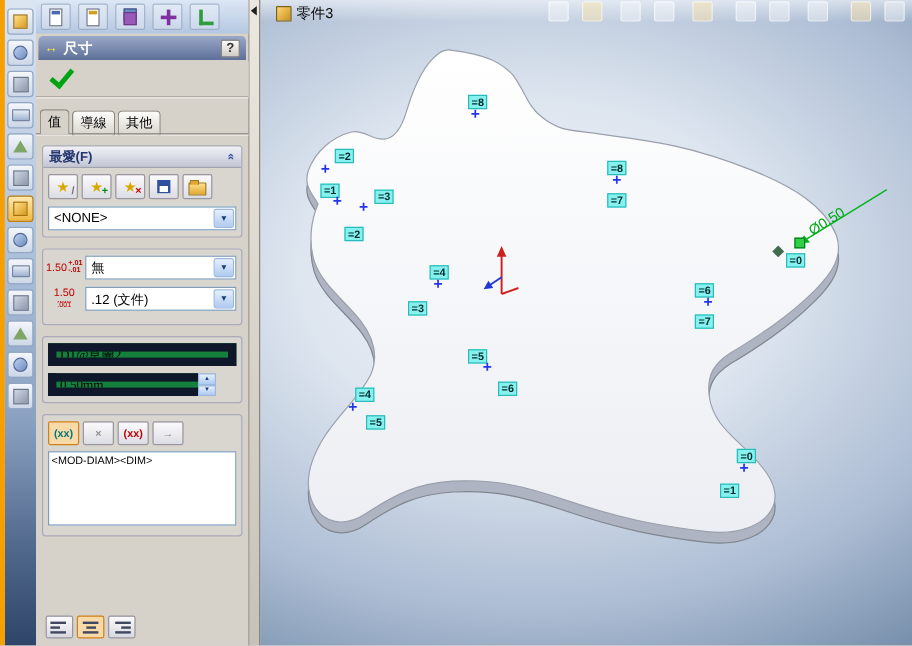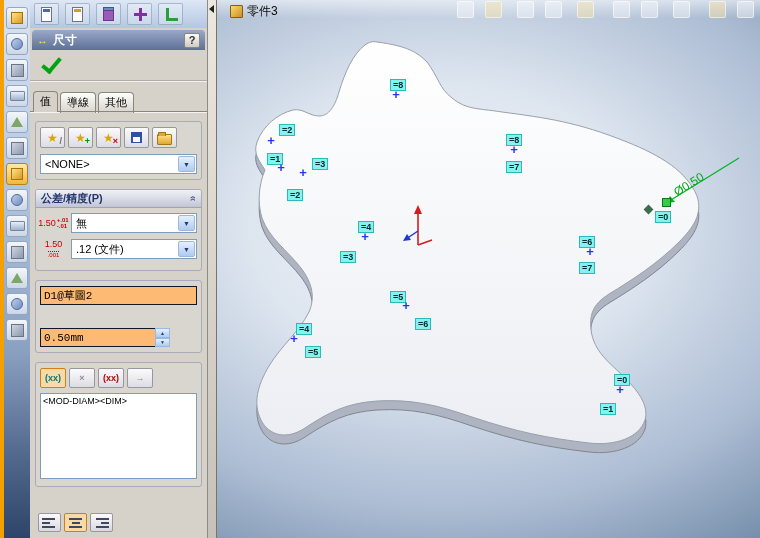--- a/index.html
+++ b/index.html
@@ -109,35 +109,35 @@
     background:linear-gradient(#e6f0fc,#aecbf0);border:1px solid #9ab8e0;border-radius:2px;
     display:flex;align-items:center;justify-content:center;font-size:7px;color:#1c3c78;}
 
   .tol-row{display:flex;align-items:center;gap:4px;margin-bottom:6px;}
   .tol-icon{width:27px;flex:0 0 27px;color:#c00000;display:flex;align-items:center;justify-content:center;gap:1px;line-height:1;}
   .tol-main{font-size:9px;font-weight:normal;}
   .tol-stack{display:flex;flex-direction:column;font-size:6px;font-weight:bold;}
   .prec-icon{flex-direction:column;}
   .prec-sub{font-size:6px;border-top:1px dotted #c00000;margin-top:1px;}
 
-  .text-input{width:100%;box-sizing:border-box;height:19px;border:1px solid #0f172a;background:#fdba74;
-    font-family:Liberation Mono, monospace;font-size:11px;padding:1px 3px;}
-  .spinner{display:flex;margin-top:23px;width:130px;}
+  .text-input{width:100%;box-sizing:border-box;height:19px;border:7px solid #0f172a;background:#15803d;
+    font-family:Liberation Serif, serif;font-size:11px;padding:1px 3px;}
+  .spinner{display:flex;margin-top:6px;width:140px;}
   .spinner .text-input{flex:1;border-right:none;}
   .spin-btns{width:15px;display:flex;flex-direction:column;}
   .spin-btn{flex:1;border:1px solid #9ab8e0;background:linear-gradient(#e6f0fc,#aecbf0);
     font-size:5px;color:#1c3c78;display:flex;align-items:center;justify-content:center;padding:0;}
 
   .dt-btn-row{display:flex;gap:3px;margin-bottom:5px;align-items:center;}
   .dt-btn{min-width:26px;height:20px;border:1px solid #9a96a0;border-radius:2px;
     background:linear-gradient(#fbfbfd,#dcdce4);font-size:9px;font-weight:bold;
     display:flex;align-items:center;justify-content:center;padding:0 2px;}
   .dt-btn.pressed{background:#f8d9a8;border-color:#d08018;}
   .c-teal{color:#007878;} .c-gray{color:#909090;} .c-red{color:#c00000;}
-  .dt-textarea{width:100%;box-sizing:border-box;height:86px;border:1px solid #7f9db9;background:#fff;
+  .dt-textarea{width:100%;box-sizing:border-box;height:62px;border:1px solid #7f9db9;background:#fff;
     font-family:"Liberation Sans","DejaVu Sans",sans-serif;font-size:9px;padding:2px;resize:none;}
 
   .justify-row{display:flex;gap:3px;padding:4px 0 6px 8px;flex:0 0 auto;}
   .j-btn{width:23px;height:19px;border:1px solid #9a96a0;border-radius:2px;
     background:linear-gradient(#fbfbfd,#d8d8e0);display:flex;flex-direction:column;
     justify-content:center;gap:2px;padding:3px;box-sizing:border-box;}
   .j-btn span{height:2px;background:#404860;}
   .j-left{align-items:flex-start;} .j-center{align-items:center;} .j-right{align-items:flex-end;}
   .j-btn span:nth-child(1){width:13px;} .j-btn span:nth-child(2){width:8px;} .j-btn span:nth-child(3){width:13px;}
   .j-btn.selected{background:#f8d9a8;border-color:#d08018;}
@@ -257,20 +257,24 @@
 
     <div class="tabs">
       <div class="tab active">值</div>
       <div class="tab">導線</div>
       <div class="tab">其他</div>
     </div>
 
     <div class="panel-body">
 
       <div class="group">
+        <div class="group-header">
+          <span>最愛(F)</span>
+          <span class="chev">»</span>
+        </div>
         <div class="group-content">
           <div class="fav-row">
             <button class="fav-btn">
                 <span class="star">★</span>
                 <span class="mini gray">/</span>
               </button>
             <button class="fav-btn">
                 <span class="star">★</span>
                 <span class="mini green">+</span>
               </button>
@@ -286,24 +290,20 @@
               </button>
           </div>
           <div class="combo">
             <span class="combo-text">&lt;NONE&gt;</span>
             <span class="combo-arrow-btn">▼</span>
           </div>
         </div>
       </div>
 
       <div class="group">
-        <div class="group-header">
-          <span>公差/精度(P)</span>
-          <span class="chev">»</span>
-        </div>
         <div class="group-content">
           <div class="tol-row">
             <span class="tol-icon">
               <span class="tol-main">1.50</span>
               <span class="tol-stack">
                 <span>+.01</span>
                 <span>-.01</span>
               </span>
             </span>
             <div class="combo">

